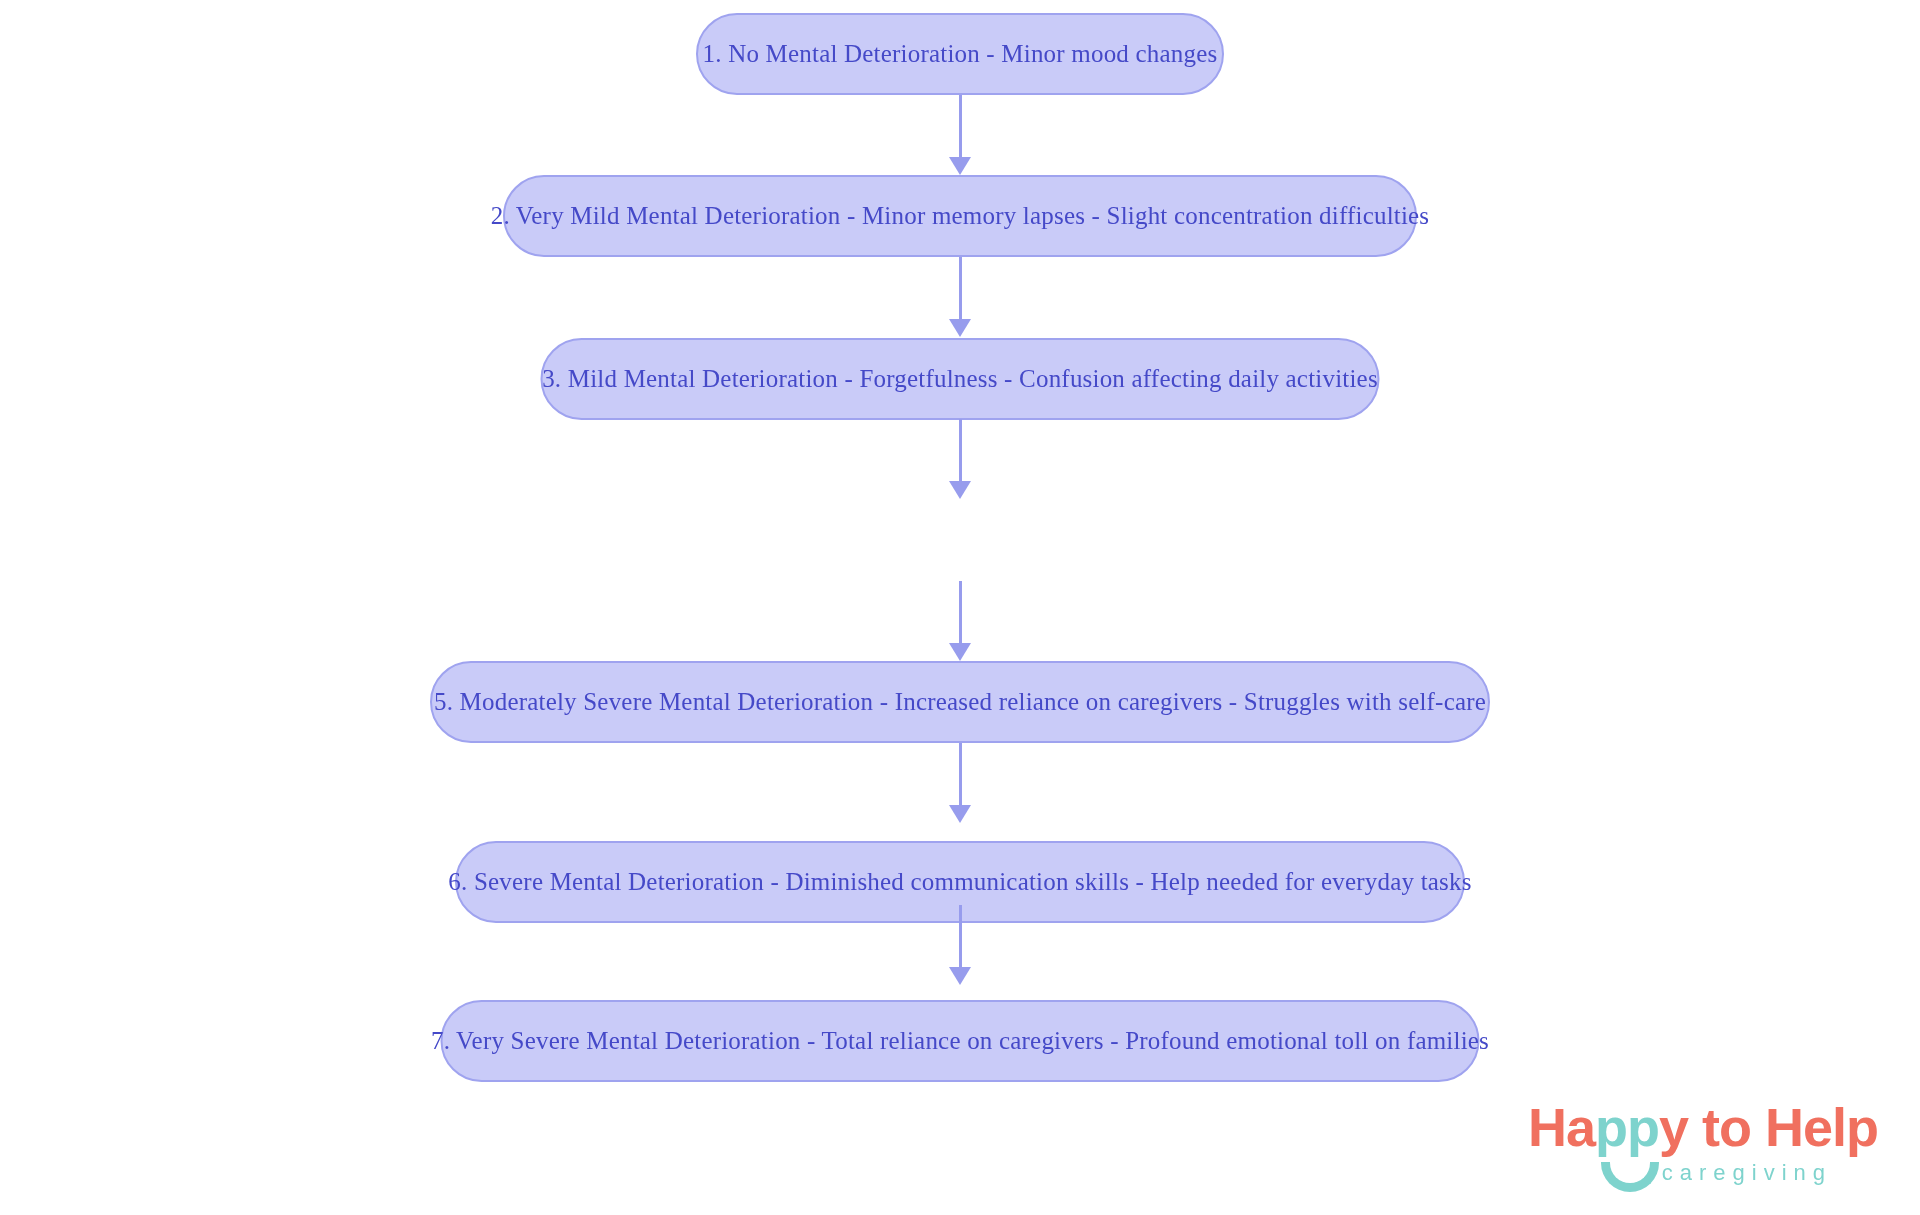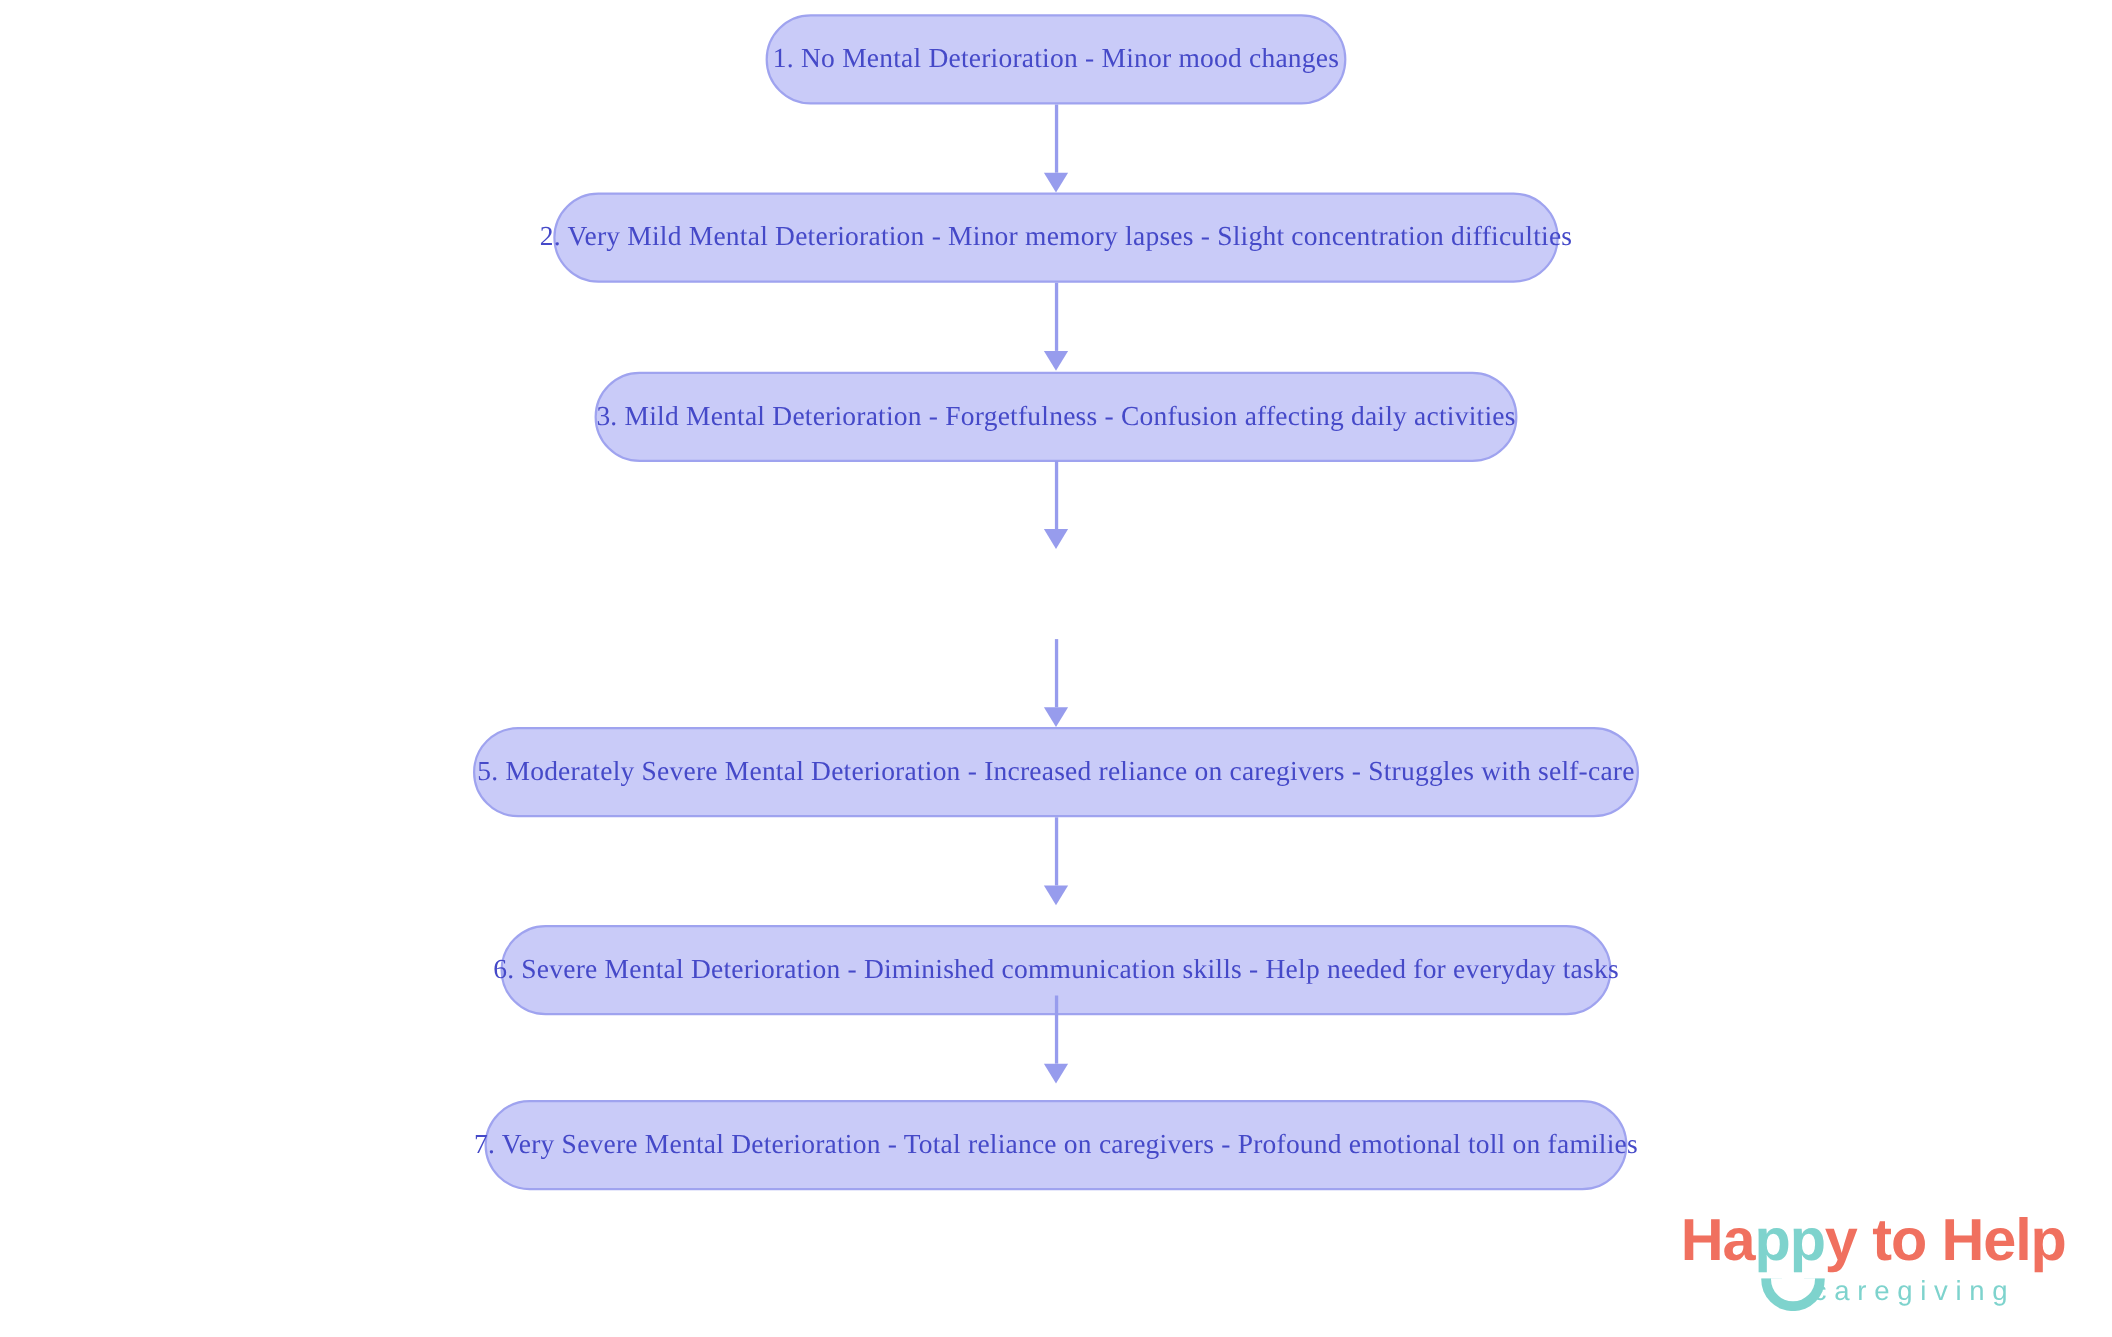--- a/index.html
+++ b/index.html
@@ -97,21 +97,21 @@
     width: 58px;
     height: 30px;
     box-sizing: border-box;
     border: 9px solid var(--teal, #7ed3cd);
     border-top: none;
     border-radius: 0 0 36px 36px;
   }
   .logo-subtitle {
     margin-top: 6px;
     padding-right: 46px;
-    font-size: 25px;
+    font-size: 22px;
     font-weight: 500;
     letter-spacing: 7px;
     color: var(--teal, #7ed3cd);
   }
 </style>
 </head>
 <body>
 
 <div class="canvas">
 

